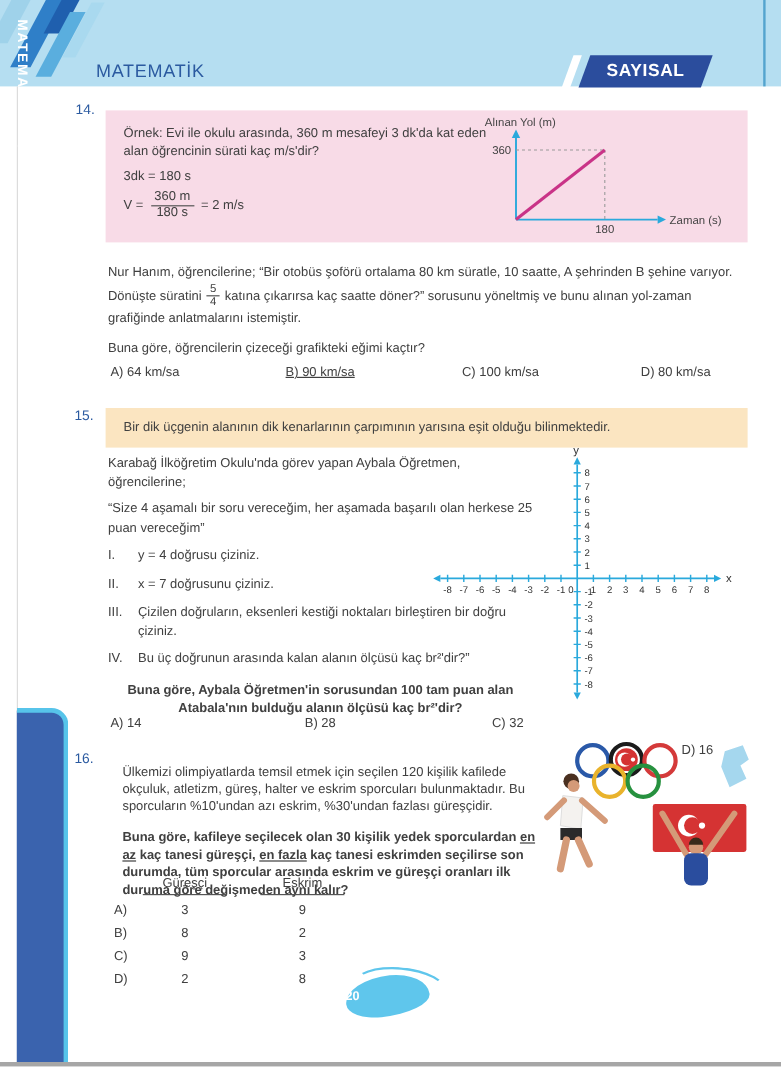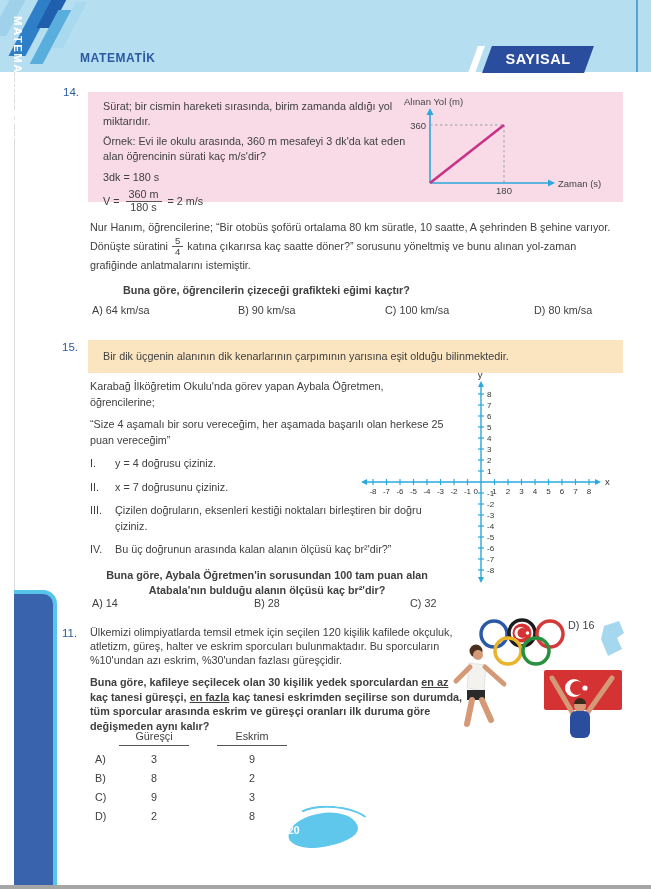--- a/index.html
+++ b/index.html
@@ -6,21 +6,21 @@
   .page{position:relative;width:651px;height:889px;background:#fff;overflow:hidden;
         font-family:"Liberation Sans",sans-serif;color:#404040;}
   
   .hdr{position:absolute;left:0;top:0;width:651px;height:72px;background:#b5def1;}
   .stripe{position:absolute;transform:skewX(-28deg);}
   .s1{left:2px;top:-8px;width:16px;height:44px;background:#9fd2ea;}
   .s2{left:26px;top:-10px;width:17px;height:66px;background:#2f7fc8;}
   .s3{left:47px;top:-12px;width:15px;height:40px;background:#1f5fae;}
   .s4{left:44px;top:10px;width:13px;height:54px;background:#5aaede;}
   .s5{left:64px;top:2px;width:11px;height:46px;background:#a9d9ef;}
-  .hdr-subject{position:absolute;left:80px;top:51px;font-size:12px;font-weight:bold;
+  .hdr-subject{position:absolute;left:80px;top:51px;font-size:15px;font-weight:normal;
                color:#2b5aa0;letter-spacing:.6px;}
   .hdr-line{position:absolute;left:636px;top:0;width:2px;height:72px;background:#54a4ce;}
   .badge{position:absolute;left:487px;top:46px;width:102px;height:27px;}
   .badge-bg{position:absolute;left:0;top:0;width:102px;height:27px;background:#2b4d9d;transform:skewX(-20deg);}
   .badge-slash{position:absolute;left:-14px;top:0;width:7px;height:27px;background:#fff;transform:skewX(-20deg);}
   .badge-text{position:absolute;left:0;width:102px;top:5px;text-align:center;color:#fff;
               font-weight:bold;font-size:14.5px;letter-spacing:.5px;}
   
   .left-rule{position:absolute;left:14px;top:72px;width:1px;height:813px;background:#dcdcdc;}
   .bottom-bar{position:absolute;left:0;top:885px;width:651px;height:4px;background:#a6a6a6;}
@@ -38,34 +38,34 @@
   .frac .fden{display:block;padding:0 3px;}
   .frac.small{font-size:9.5px;margin:0 4px;}
   
   .box14{position:absolute;left:88px;top:92px;width:535px;height:110px;background:#f8dbe7;}
   .box14-text{position:absolute;left:15px;top:7px;width:306px;font-size:10.8px;line-height:15px;}
   .box14-text p{margin:0;}
   .box14-text .m1{margin-top:5px;} .box14-text .m2{margin-top:6px;}
   .formula{margin-top:4px;display:flex;align-items:center;gap:6px;}
   .graph14{position:absolute;left:312px;top:3px;width:215px;height:104px;}
   .para14{position:absolute;left:90px;top:219px;width:536px;font-size:10.8px;line-height:16.5px;}
-  .q14-question{position:absolute;left:90px;top:284px;font-weight:bold;font-size:10.8px;margin-left:33px;}
+  .q14-question{position:absolute;left:90px;top:284px;font-weight:normal;font-size:10.8px;}
   
   .box15{position:absolute;left:88px;top:340px;width:535px;height:33px;background:#fbe5c1;}
   .box15 span{position:absolute;left:15px;top:10px;font-size:10.8px;text-align:right;}
   .q15-body{position:absolute;left:90px;top:379px;width:354px;font-size:10.8px;line-height:15.5px;}
   .q15-body p{margin:0;}
   .q15-quote{margin-top:7px !important;}
   .q15-item{display:flex;margin-top:8px;}
   .roman{width:25px;flex:none;}
   .q15-question{font-weight:bold;margin-top:10px !important;text-align:center;}
   .grid15{position:absolute;left:360px;top:372px;width:252px;height:222px;}
   
   .q16-body{position:absolute;left:90px;top:626px;width:374px;font-size:10.8px;line-height:13.8px;}
-  .q16-body p{margin:0;}
+  .q16-body p{margin:12px;}
   .q16-bold{margin-top:8px !important;font-weight:bold;line-height:14.5px;}
   .useg{text-decoration:underline;}
   .olymp{position:absolute;left:452px;top:618px;width:195px;height:130px;}
   .table16{position:absolute;left:95px;top:730px;font-size:10.8px;}
   .thead{display:flex;padding-left:24px;}
   .th{width:70px;text-align:center;border-bottom:1.5px solid #555;padding-bottom:3px;}
   .th + .th{margin-left:28px;}
   .trow{display:flex;margin-top:7px;}
   .t-letter{width:24px;}
   .t-c1{width:70px;text-align:center;}
@@ -97,21 +97,20 @@
       <span class="badge-text">SAYISAL</span>
     </span>
   </div>
 
   <span class="left-rule"></span>
 
   <span class="qnum" style="left:63px;top:86px;">14.</span>
 
   <div class="box14">
     <div class="box14-text">
-      <p>Sürat; bir cismin hareketi sırasında, birim zamanda aldığı yol miktarıdır.</p>
       <p class="m1">Örnek: Evi ile okulu arasında, 360 m mesafeyi 3 dk'da kat eden alan öğrencinin sürati kaç m/s'dir?</p>
       <p class="m2">3dk = 180 s</p>
       <div class="formula">
         <span>V =</span>
         <span class="frac">
           <span class="fnum">360 m</span>
           <span class="fden">180 s</span>
         </span>
         <span>= 2 m/s</span>
       </div>
@@ -132,21 +131,21 @@
   </div>
 
   <div class="para14 txt">
     <span>Nur Hanım, öğrencilerine; “Bir otobüs şoförü ortalama 80 km süratle, 10 saatte, A şehrinden B şehine varıyor. Dönüşte süratini</span><span class="frac small"><span class="fnum">5</span><span class="fden">4</span></span><span>katına çıkarırsa kaç saatte döner?” sorusunu yöneltmiş ve bunu alınan yol-zaman grafiğinde anlatmalarını istemiştir.</span>
   </div>
 
   <div class="q14-question">Buna göre, öğrencilerin çizeceği grafikteki eğimi kaçtır?</div>
 
   <div class="optrow">
     <span style="left:92px;top:304px;">A) 64 km/sa</span>
-    <span style="left:238px;top:304px;">B) 90 km/sa</span>
+    <span style="left:238px;top:304px;text-decoration:underline;">B) 90 km/sa</span>
     <span style="left:385px;top:304px;">C) 100 km/sa</span>
     <span style="left:534px;top:304px;">D) 80 km/sa</span>
   </div>
 
   <span class="qnum" style="left:62px;top:341px;">15.</span>
 
   <div class="box15">
     <span>Bir dik üçgenin alanının dik kenarlarının çarpımının yarısına eşit olduğu bilinmektedir.</span>
   </div>
 
@@ -248,21 +247,21 @@
       <text x="127" y="25" font-size="8" fill="#333" text-anchor="start" font-family="Liberation Sans, sans-serif">8</text>
     </svg>
 
   <div class="optrow">
     <span style="left:92px;top:597px;">A) 14</span>
     <span style="left:254px;top:597px;">B) 28</span>
     <span style="left:410px;top:597px;">C) 32</span>
     <span style="left:568px;top:597px;margin-top:22px;">D) 16</span>
   </div>
 
-  <span class="qnum" style="left:62px;top:627px;">11.</span>
+  <span class="qnum" style="left:62px;top:627px;">16.</span>
 
   <div class="q16-body">
     <p>Ülkemizi olimpiyatlarda temsil etmek için seçilen 120 kişilik kafilede okçuluk, atletizm, güreş, halter ve eskrim sporcuları bulunmaktadır. Bu sporcuların %10'undan azı eskrim, %30'undan fazlası güreşçidir.</p>
     <p class="q16-bold"><span>Buna göre, kafileye seçilecek olan 30 kişilik yedek sporculardan </span><span class="useg">en az</span><span> kaç tanesi güreşçi, </span><span class="useg">en fazla</span><span> kaç tanesi eskrimden seçilirse son durumda, tüm sporcular arasında eskrim ve güreşçi oranları ilk duruma göre değişmeden aynı kalır?</span></p>
   </div>
 
   <svg class="olymp" id="olymp-svg" viewBox="0 0 195 130">
 
     <g>
       <circle cx="24" cy="33" r="6.5" fill="#4a3020"></circle>

